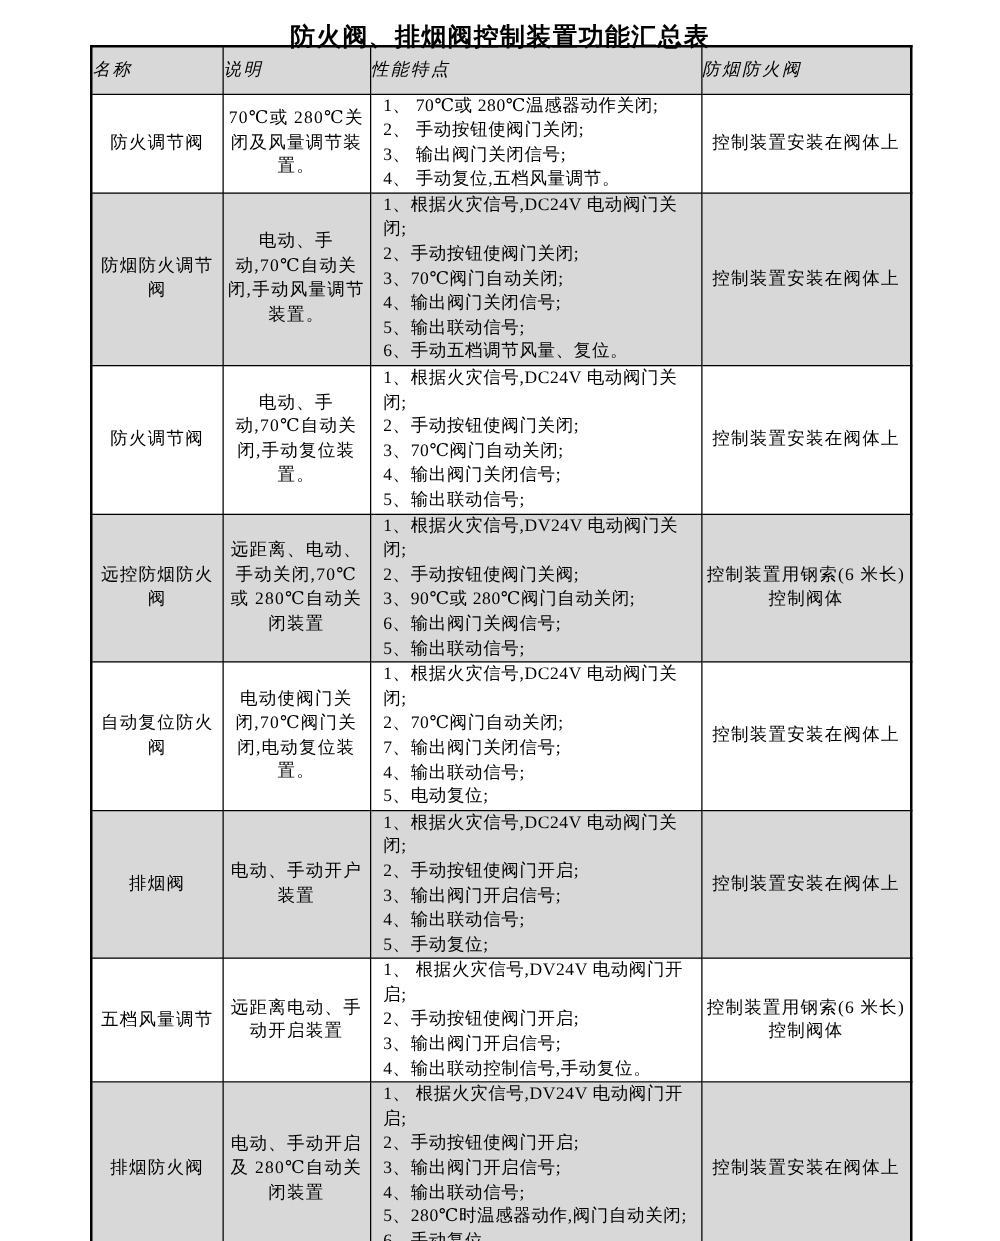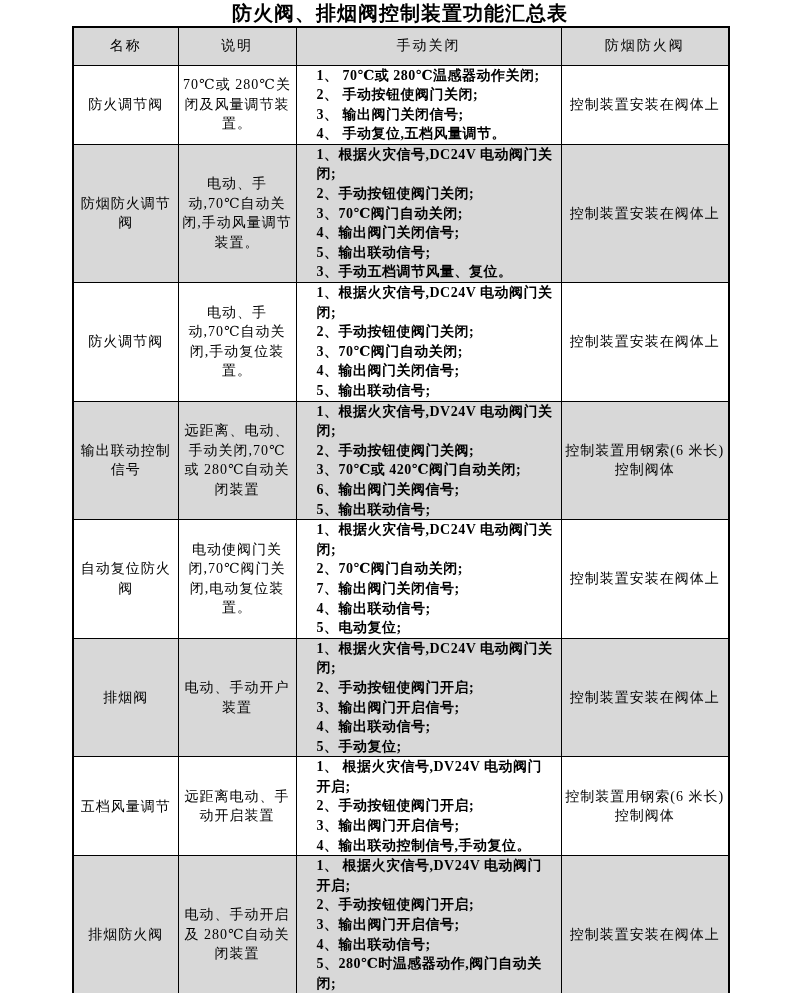--- a/index.html
+++ b/index.html
@@ -12,77 +12,76 @@
   html,body{width:800px;height:993px;overflow:hidden;background:var(--bg);}
   body{
     font-family:"Liberation Serif","DejaVu Serif",serif;
     color:var(--text);
   }
   .page-title{
     text-align:center;
     font-size:20px;
     font-weight:bold;
     letter-spacing:1px;
-    padding-top:0;
-    height:26px;
+    padding-top:16px;
+    height:36px;
   }
   table.summary{
     border-collapse:collapse;
     table-layout:fixed;
     width:656px;
     margin-left:72px;
     border:2px solid var(--border);
     border-bottom:none;
   }
   col.c-name{width:105px;}
   col.c-desc{width:118px;}
   col.c-feat{width:265px;}
   col.c-note{width:168px;}
   th,td{
     border:1px solid var(--border);
     font-size:14px;
     font-weight:normal;
     vertical-align:middle;
   }
   thead tr{height:38px;background:var(--shaded);}
-  th{text-align:center;letter-spacing:2px;}
+  th{text-align:left;letter-spacing:2px;font-style:italic;}
   tr.shaded td{background:var(--shaded);}
   td.col-name,td.col-desc,td.col-note{
     text-align:center;
     line-height:19.5px;
     padding:1px 3px;
     letter-spacing:1px;
   }
   td.col-feat{
     text-align:left;
     line-height:19.6px;
-    padding:0 4px 0 20px;
+    padding:0 4px 0 10px;
     letter-spacing:0.5px;
-    font-weight:bold;
   }
   .feat-line{white-space:normal;}
   tbody tr:last-child td{border-bottom:none;}
 </style>
 </head>
 <body>
 
 <div class="page-title">防火阀、排烟阀控制装置功能汇总表</div>
 
 <table class="summary">
   <colgroup>
     <col class="c-name">
       <col class="c-desc">
       <col class="c-feat">
       <col class="c-note">
   </colgroup>
   <thead>
     <tr>
       <th>名称</th>
       <th>说明</th>
-      <th>手动关闭</th>
+      <th>性能特点</th>
       <th>防烟防火阀</th>
     </tr>
   </thead>
   <tbody>
       <tr>
         <td class="col-name">防火调节阀</td>
         <td class="col-desc">70℃或 280℃关闭及风量调节装置。</td>
         <td class="col-feat">
           <div class="feat-line">1、 70℃或 280℃温感器动作关闭;</div>
           <div class="feat-line">2、 手动按钮使阀门关闭;</div>
@@ -93,43 +92,43 @@
       </tr>
       <tr class="shaded">
         <td class="col-name">防烟防火调节阀</td>
         <td class="col-desc">电动、手动,70℃自动关闭,手动风量调节装置。</td>
         <td class="col-feat">
           <div class="feat-line">1、根据火灾信号,DC24V 电动阀门关闭;</div>
           <div class="feat-line">2、手动按钮使阀门关闭;</div>
           <div class="feat-line">3、70℃阀门自动关闭;</div>
           <div class="feat-line">4、输出阀门关闭信号;</div>
           <div class="feat-line">5、输出联动信号;</div>
-          <div class="feat-line">3、手动五档调节风量、复位。</div>
+          <div class="feat-line">6、手动五档调节风量、复位。</div>
         </td>
         <td class="col-note">控制装置安装在阀体上</td>
       </tr>
       <tr>
         <td class="col-name">防火调节阀</td>
         <td class="col-desc">电动、手动,70℃自动关闭,手动复位装置。</td>
         <td class="col-feat">
           <div class="feat-line">1、根据火灾信号,DC24V 电动阀门关闭;</div>
           <div class="feat-line">2、手动按钮使阀门关闭;</div>
           <div class="feat-line">3、70℃阀门自动关闭;</div>
           <div class="feat-line">4、输出阀门关闭信号;</div>
           <div class="feat-line">5、输出联动信号;</div>
         </td>
         <td class="col-note">控制装置安装在阀体上</td>
       </tr>
       <tr class="shaded">
-        <td class="col-name">输出联动控制信号</td>
+        <td class="col-name">远控防烟防火阀</td>
         <td class="col-desc">远距离、电动、手动关闭,70℃或 280℃自动关闭装置</td>
         <td class="col-feat">
           <div class="feat-line">1、根据火灾信号,DV24V 电动阀门关闭;</div>
           <div class="feat-line">2、手动按钮使阀门关阀;</div>
-          <div class="feat-line">3、70℃或 420℃阀门自动关闭;</div>
+          <div class="feat-line">3、90℃或 280℃阀门自动关闭;</div>
           <div class="feat-line">6、输出阀门关阀信号;</div>
           <div class="feat-line">5、输出联动信号;</div>
         </td>
         <td class="col-note">控制装置用钢索(6 米长)控制阀体</td>
       </tr>
       <tr>
         <td class="col-name">自动复位防火阀</td>
         <td class="col-desc">电动使阀门关闭,70℃阀门关闭,电动复位装置。</td>
         <td class="col-feat">
           <div class="feat-line">1、根据火灾信号,DC24V 电动阀门关闭;</div>

